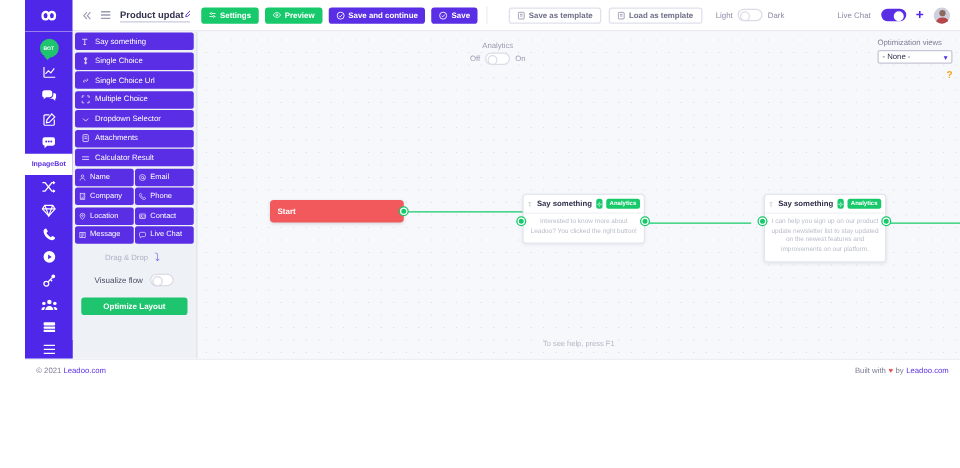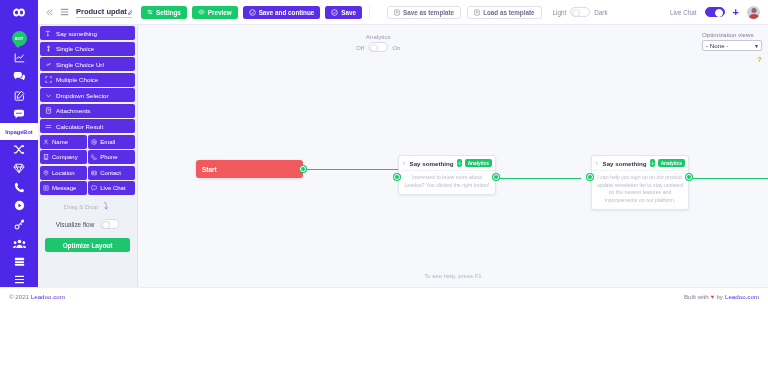--- a/index.html
+++ b/index.html
@@ -3,21 +3,21 @@
 <meta charset="utf-8">
 <title>Leadoo Bot Builder</title>
 <style>
   * { box-sizing: border-box; margin: 0; padding: 0; }
   html, body {
     width: 768px; height: 374px;
     font-family: "Liberation Sans", sans-serif;
     background: #ffffff;
     overflow: hidden;
   }
-  .app { position: relative; width: 768px; height: 305px; display: flex; flex-direction: column; }
+  .app { position: relative; width: 768px; height: 305px; display: flex; flex-direction: column; padding-left: 20px; }
 
   
   .topbar {
     height: 25px; min-height: 25px;
     background: #ffffff;
     border-bottom: 1px solid #e9e9f2;
     display: flex; align-items: center;
     position: relative; z-index: 40;
   }
   .logo-box {

